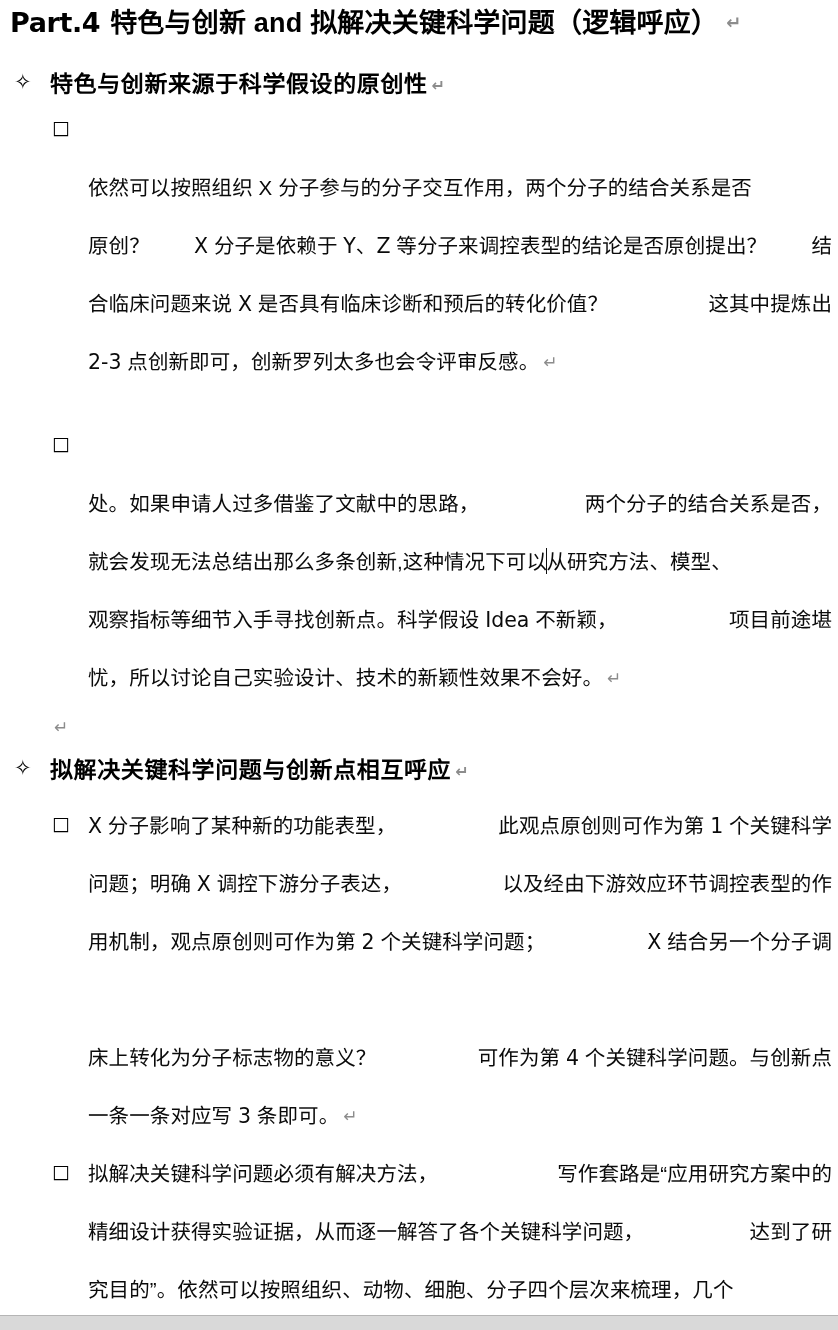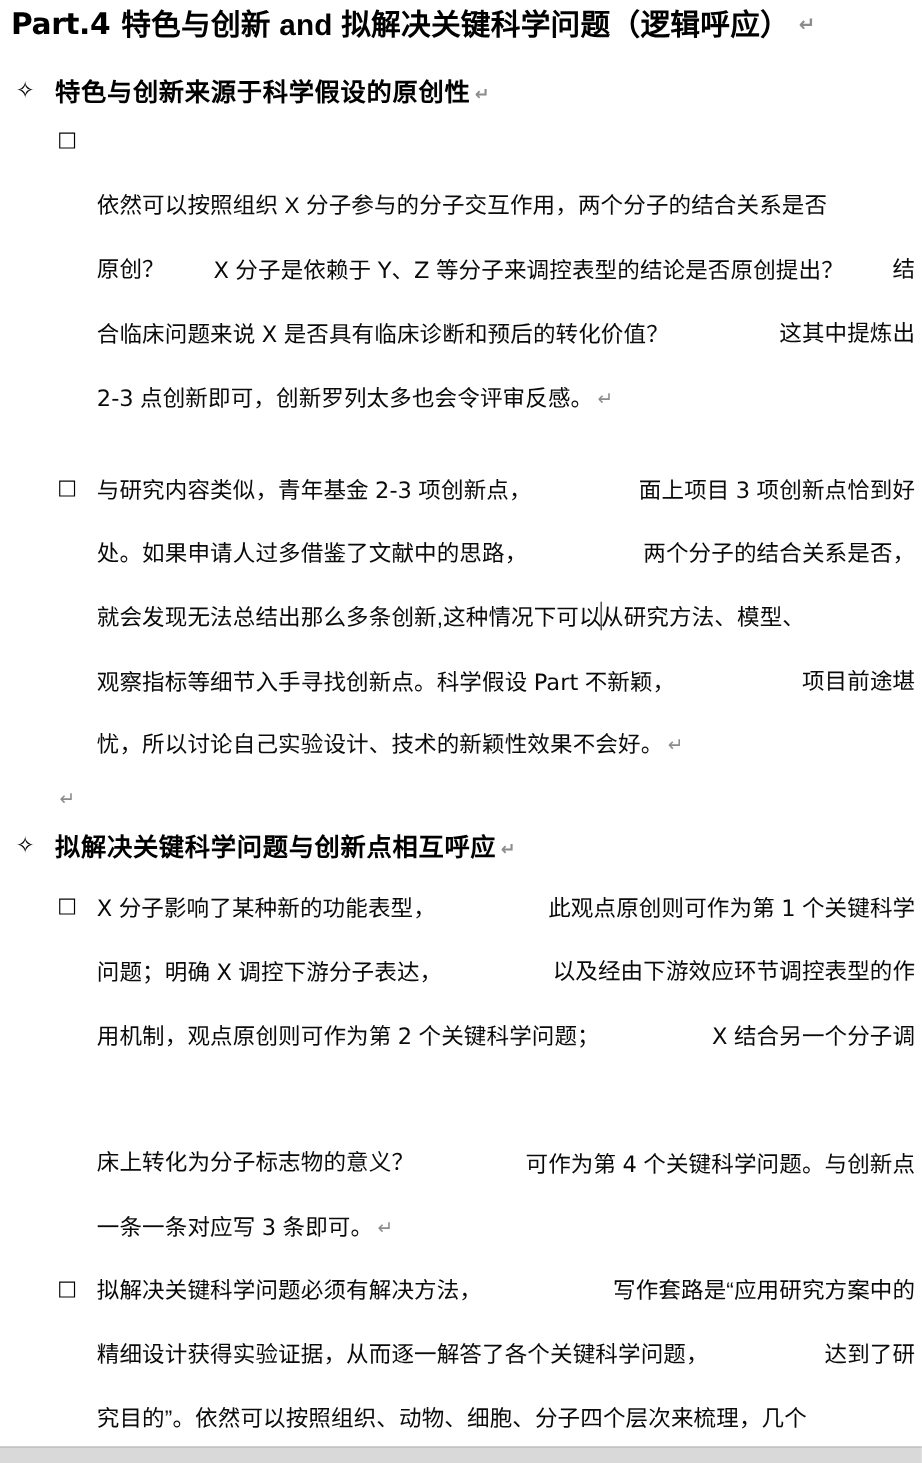--- a/index.html
+++ b/index.html
@@ -211,36 +211,32 @@
     <span>合临床问题来说 <span class="lat">X</span> 是否具有临床诊断和预后的转化价值？</span>
       <span>这其中提炼出</span>
   </div>
 
   <div class="line" style="top:345px">
     <span class="lat">2-3</span> 点创新即可，创新罗列太多也会令评审反感。<span class="ret">↵</span>
   </div>
 
   <div class="bullet-marker" style="top:432px">□</div>
 
-  <div class="line justify" style="top:429px">
-    <span>与研究内容类似，青年基金 <span class="lat">2-3</span> 项创新点，</span>
-      <span>面上项目 <span class="lat">3</span> 项创新点恰到好</span>
-  </div>
 
   <div class="line justify" style="top:487px">
     <span>处。如果申请人过多借鉴了文献中的思路，</span>
       <span>两个分子的结合关系是否，</span>
   </div>
 
   <div class="line" style="top:545px">
     就会发现无法总结出那么多条创新,这种情况下可以<span class="caret"></span>从研究方法、模型、
   </div>
 
   <div class="line justify" style="top:603px">
-    <span>观察指标等细节入手寻找创新点。科学假设 <span class="lat">Part</span> 不新颖，</span>
+    <span>观察指标等细节入手寻找创新点。科学假设 <span class="lat">Idea</span> 不新颖，</span>
       <span>项目前途堪</span>
   </div>
 
   <div class="line" style="top:661px">
     忧，所以讨论自己实验设计、技术的新颖性效果不会好。<span class="ret">↵</span>
   </div>
 
   <div class="empty-para" style="top:712px">
     <span class="ret">↵</span>
   </div>

